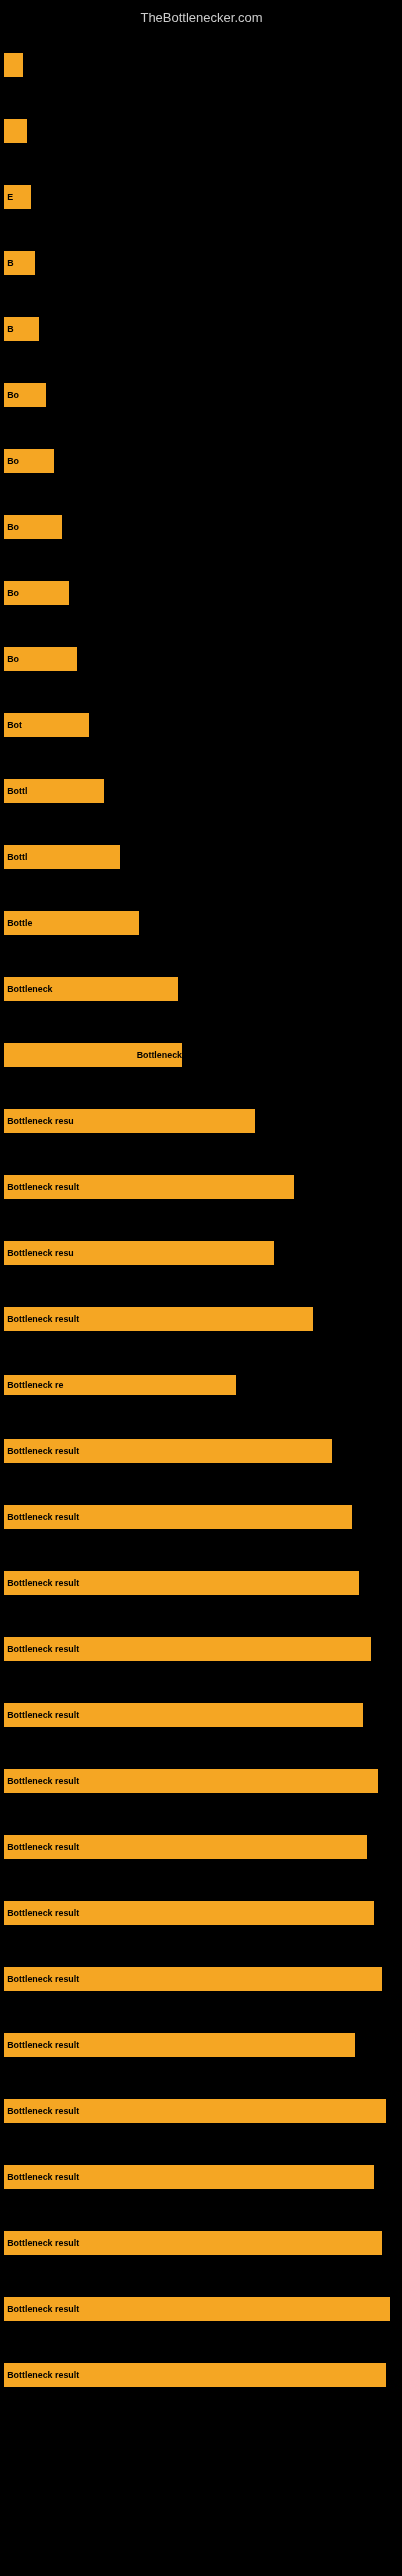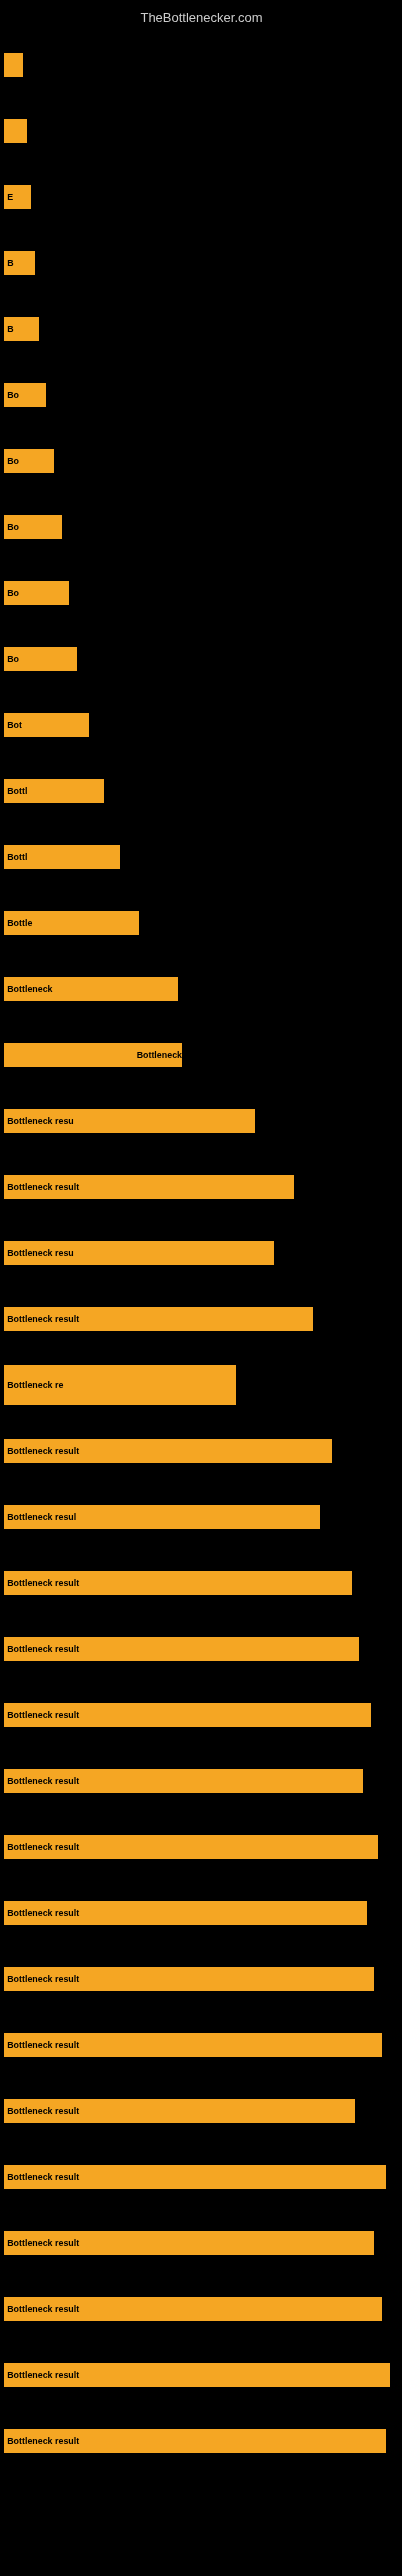--- a/index.html
+++ b/index.html
@@ -158,35 +158,30 @@
       <div class="bar" style="width: 270px; height: 24px;">
         <span class="bar-label">Bottleneck resu</span>
       </div>
     </div>
     <div class="bar-row" style="height: 66px;">
       <div class="bar" style="width: 309px; height: 24px;">
         <span class="bar-label">Bottleneck result</span>
       </div>
     </div>
     <div class="bar-row" style="height: 66px;">
-      <div class="bar" style="width: 232px; height: 40px;">
+      <div class="bar" style="width: 232px; height: 20px;">
         <span class="bar-label">Bottleneck re</span>
       </div>
     </div>
     <div class="bar-row" style="height: 66px;">
       <div class="bar" style="width: 328px; height: 24px;">
         <span class="bar-label">Bottleneck result</span>
       </div>
     </div>
     <div class="bar-row" style="height: 66px;">
-      <div class="bar" style="width: 316px; height: 24px;">
-        <span class="bar-label">Bottleneck resul</span>
-      </div>
-    </div>
-    <div class="bar-row" style="height: 66px;">
       <div class="bar" style="width: 348px; height: 24px;">
         <span class="bar-label">Bottleneck result</span>
       </div>
     </div>
     <div class="bar-row" style="height: 66px;">
       <div class="bar" style="width: 355px; height: 24px;">
         <span class="bar-label">Bottleneck result</span>
       </div>
     </div>
     <div class="bar-row" style="height: 66px;">

